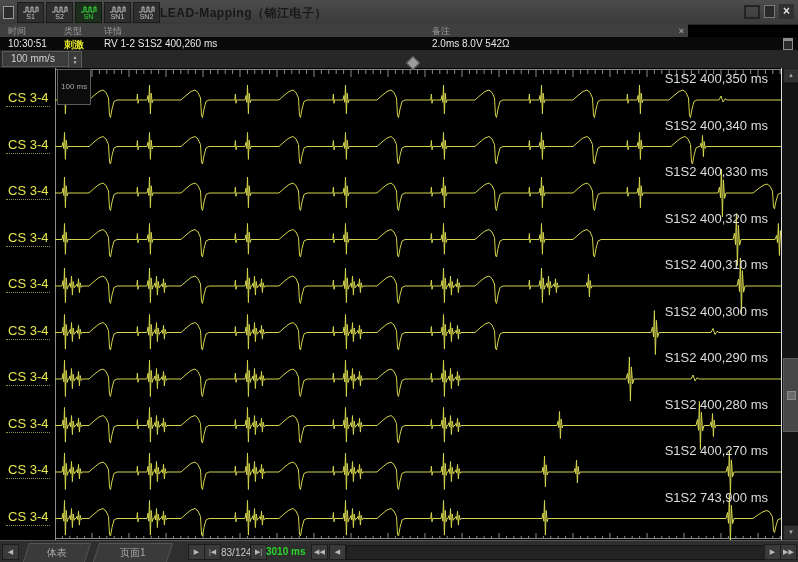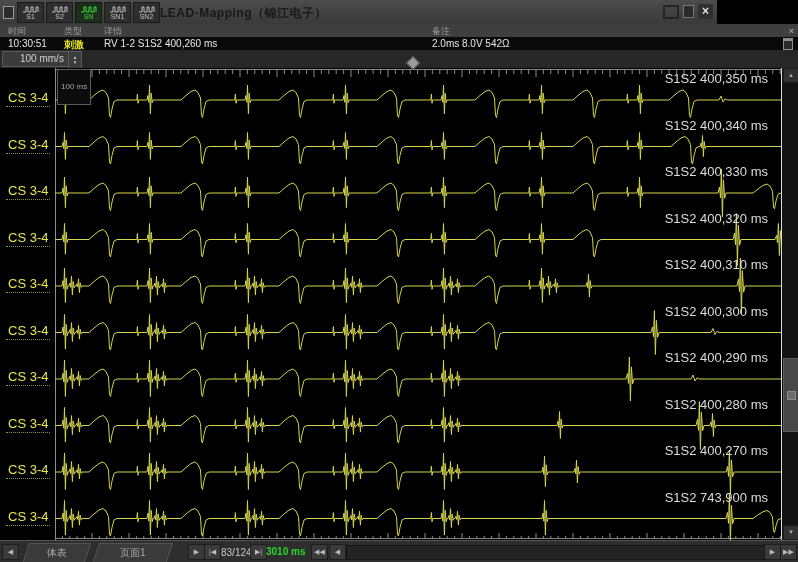--- a/index.html
+++ b/index.html
@@ -1,20 +1,20 @@
 <!DOCTYPE html>
 <html><head>
 <meta charset="utf-8">
 <style>
   html,body{margin:0;padding:0;background:#111;}
   .win{width:798px;height:562px;position:relative;background:#000;
        font-family:"Liberation Sans",sans-serif;overflow:hidden;user-select:none;}
 
   
-  .titlebar{position:absolute;left:0;top:0;width:717px;height:24px;
+  .titlebar{position:absolute;left:0;top:0;width:798px;height:24px;
     background:linear-gradient(#4c4c4c,#3a3a3a);border-bottom:1px solid #262626;}
   .app-icon{position:absolute;left:3px;top:6px;width:9px;height:11px;
     border:1px solid #9a9a9a;background:#2c2c2c;}
   .stim-buttons{position:absolute;left:17px;top:2px;display:flex;gap:2px;}
   .stim-btn{width:25px;height:19px;background:#2e2e2e;border:1px solid #1b1b1b;
     display:flex;flex-direction:column;align-items:center;justify-content:center;}
   .stim-btn svg{display:block;}
   .stim-btn svg polyline{stroke:#bdbdbd;}
   .stim-btn span{font-size:7px;color:#c6c6c6;line-height:7px;}
   .stim-btn.active{background:#1d2f1c;border-color:#0f1a0e;}
@@ -23,37 +23,37 @@
   .win-title{position:absolute;left:160px;top:5px;font-size:12px;font-weight:bold;
     color:#181818;letter-spacing:.5px;}
   .win-controls{position:absolute;right:4px;top:4px;display:flex;gap:4px;align-items:center;}
   .wc-max{width:12px;height:10px;border:2px solid #242424;background:transparent;}
   .wc-pin{width:9px;height:11px;background:#2a2a2a;border:1px solid #777;}
   .wc-close{width:15px;height:15px;background:#303030;color:#e3e3e3;font-size:12px;
     font-weight:bold;text-align:center;line-height:14px;}
 
   
   .eventlog{position:absolute;left:0;top:24px;width:798px;height:26px;}
-  .ev-head{position:absolute;left:0;top:0;width:798px;height:13px;background:#3f3f3f;
+  .ev-head{position:absolute;left:0;top:0;width:688px;height:13px;background:#3f3f3f;
     border-bottom:1px solid #222;}
   .ev-head span{position:absolute;top:1px;font-size:9px;color:#9d9d9d;}
   .ev-row{position:absolute;left:0;top:13px;width:798px;height:13px;background:#090909;}
   .ev-row span{position:absolute;top:1px;font-size:10px;color:#e8e8e8;}
   .c-time{left:8px;} .c-type{left:64px;} .c-detail{left:104px;} .c-note{left:432px;}
   .ev-type-val{color:#e5e52c !important;font-weight:bold;}
   .ev-close{position:absolute;right:4px;top:0px;font-size:10px;color:#cf4a3a;
     font-weight:bold;line-height:12px;}
   .ev-expand{position:absolute;right:5px;top:14px;width:8px;height:8px;
     border:1px solid #8d8d8d;border-top-width:3px;background:#2a2a2a;}
 
   
   .speedbar{position:absolute;left:0;top:50px;width:798px;height:18px;background:#272727;
     border-bottom:1px solid #0c0c0c;}
   .speed-select{position:absolute;left:2px;top:1px;width:60px;height:14px;background:#3b3b3b;
-    border:1px solid #5a5a5a;color:#d2d2d2;font-size:10px;line-height:14px;padding-left:17px;}
+    border:1px solid #5a5a5a;color:#d2d2d2;font-size:10px;line-height:14px;padding-left:8px;}
   .speed-spin{position:absolute;left:68px;top:1px;width:12px;height:16px;background:#3b3b3b;
     border:1px solid #5a5a5a;display:flex;flex-direction:column;align-items:center;justify-content:center;}
   .speed-spin i{font-style:normal;font-size:5px;color:#bbb;line-height:5px;}
 
   
   .cursor-diamond{position:absolute;left:408px;top:58px;width:8px;height:8px;
     background:#9c9c9c;border:1px solid #4e4e4e;transform:rotate(45deg);z-index:6;}
 
   
   .wavearea{position:absolute;left:0;top:68px;width:798px;height:472px;background:#000;overflow:hidden;}

